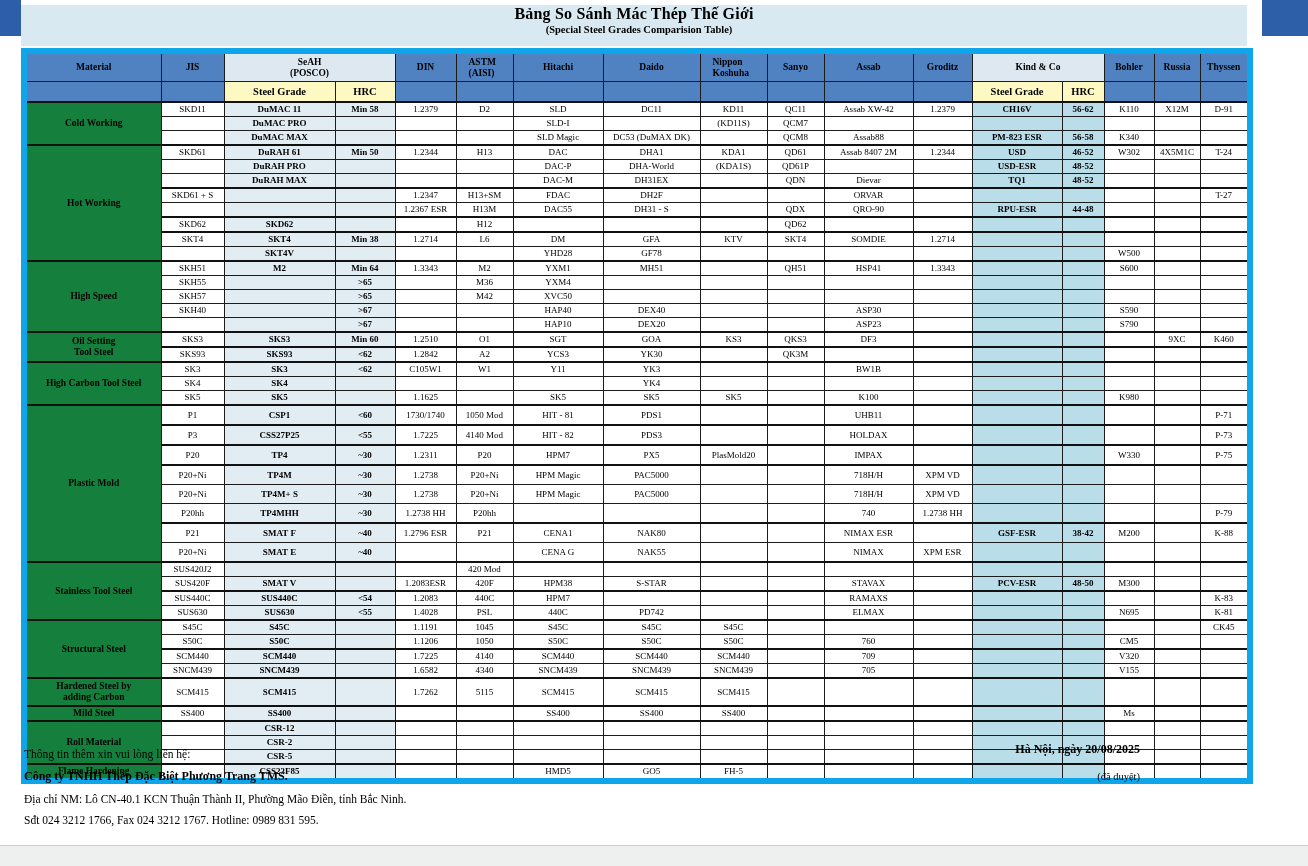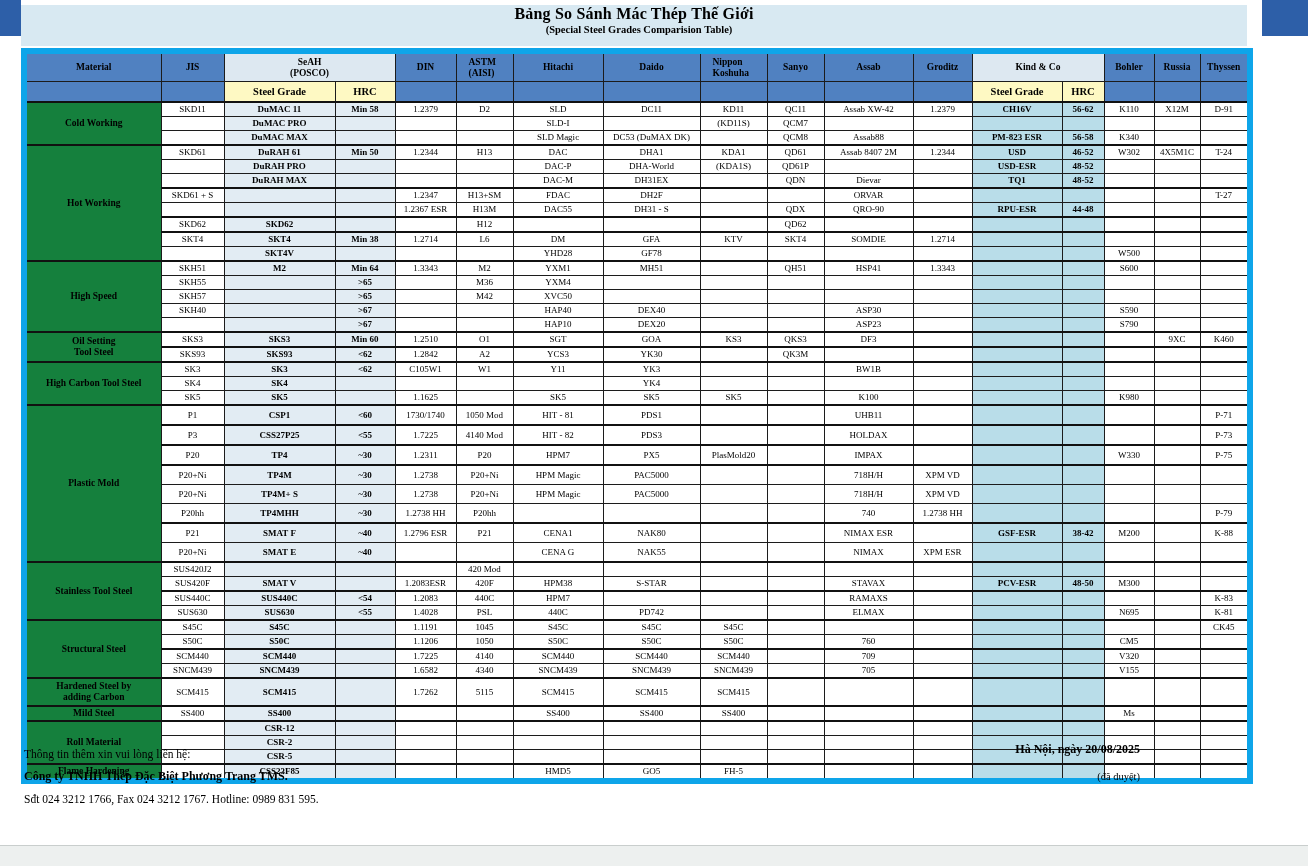--- a/index.html
+++ b/index.html
@@ -899,20 +899,21 @@
         <td class="c-bohler"></td>
         <td class="c-russia"></td>
         <td class="c-thyssen"></td>
       </tr>
     </tbody>
 </table>
 
 <div class="footer-left">
   <div>Thông tin thêm xin vui lòng liên hệ:</div>
   <div class="company">Công ty TNHH Thép Đặc Biệt Phương Trang TMS.</div>
+  <div>Địa chỉ NM: Lô CN-40.1 KCN Thuận Thành II, Phường Mão Điền, tỉnh Bắc Ninh.</div>
   <div>Sđt 024 3212 1766, Fax 024 3212 1767. Hotline: 0989 831 595.</div>
 </div>
 
 <div class="footer-right">
   <div class="date-line">Hà Nội, ngày 20/08/2025</div>
   <div class="approved">(đã duyệt)</div>
 </div>
 
 <div class="bottom-strip"></div>
 

